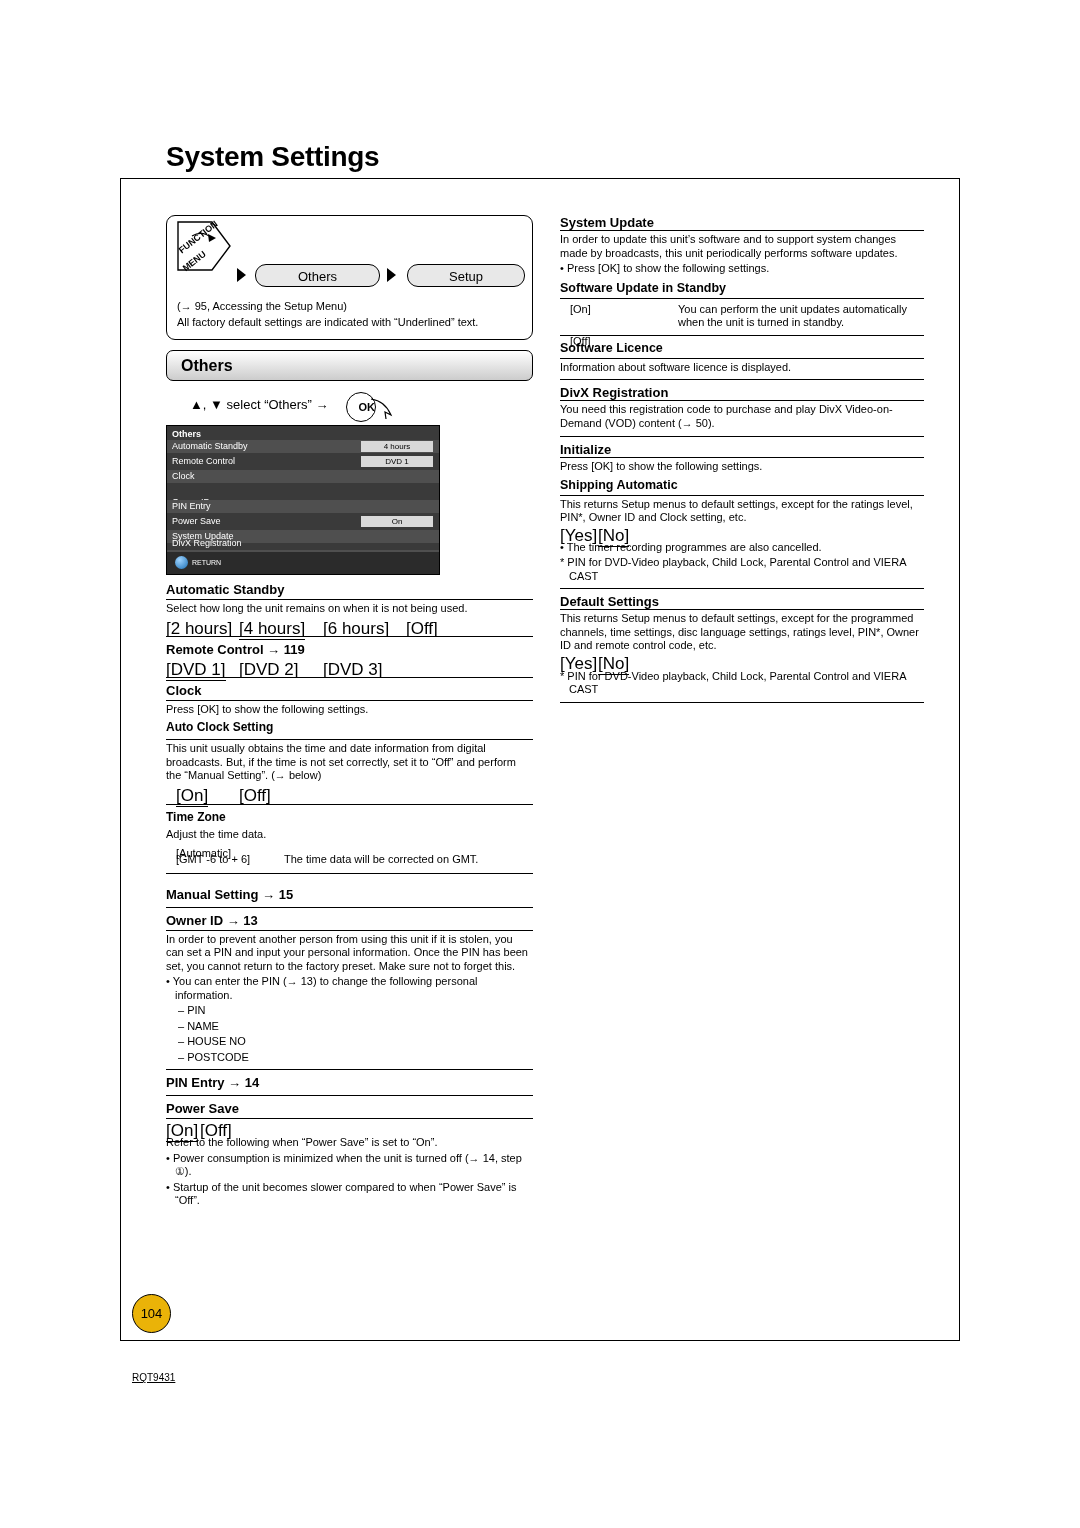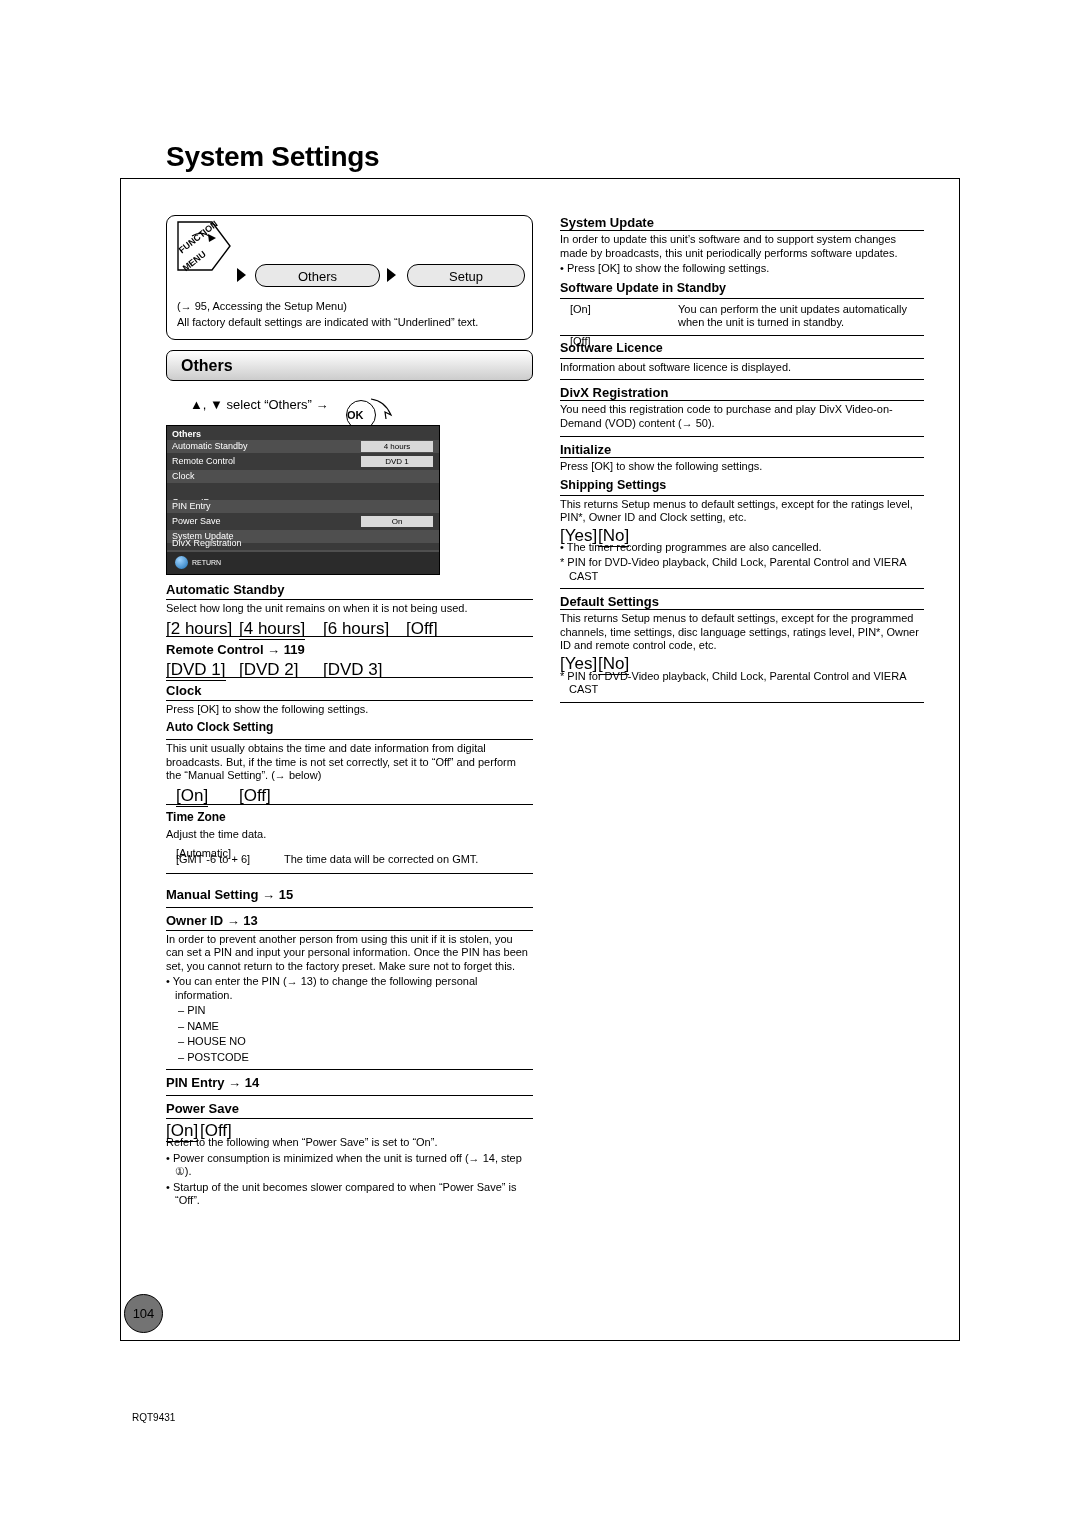--- a/index.html
+++ b/index.html
@@ -38,37 +38,38 @@
     top: 178px;
     width: 840px;
     height: 1163px;
     border: 1px solid #000;
     box-sizing: border-box;
   }
 
   
   #page-number {
     position: absolute;
-    left: 124px;
+    left: 132px;
     top: 1294px;
     width: 37px;
     height: 37px;
     border: 1px solid #000;
     border-radius: 50%;
     display: flex;
     align-items: center;
     justify-content: center;
     font-size: 13px;
-    background: #737373;
+    background: #eab308;
   }
   #doc-code {
     position: absolute;
     left: 132px;
-    top: 1412px;
+    top: 1372px;
     font-size: 10px;
+    text-decoration: underline;
   }
 
   
   .col-left {
     position: absolute;
     left: 166px;
     top: 215px;
     width: 367px;
   }
   .col-right {
@@ -154,25 +155,25 @@
   
   #select-line {
     position: relative;
     height: 36px;
     margin-top: 8px;
     font-size: 13px;
   }
   #select-line .txt { position: absolute; left: 24px; top: 8px; }
   #ok-circle {
     position: absolute;
-    left: 180px; top: 11px;
+    left: 180px; top: 3px;
     width: 28px; height: 28px;
     border: 1.5px solid #000;
     border-radius: 50%;
-    text-align: left;
+    text-align: right;
     line-height: 28px;
     font-size: 11px;
     font-weight: bold;
   }
   #ok-tail {
     position: absolute;
     left: 203px; top: 6px;
     width: 26px; height: 26px;
   }
 
@@ -485,21 +486,21 @@
       <div class="hr-thick" style="margin-top:6px;"></div>
     </div>
 
     <div class="rightcol-block" style="margin-top:5px;">
       <div class="r-title">Initialize</div>
       <div class="sec-head-rule"></div>
       <div class="body">Press [OK] to show the following settings.</div>
     </div>
 
     <div class="rightcol-block" style="margin-top:4px;">
-      <div class="r-sub">Shipping Settings</div>
+      <div class="r-sub">Shipping Automatic</div>
       <div class="hr-thin"></div>
       <div class="body">This returns Setup menus to default settings, except for the ratings level, PIN*, Owner ID and Clock setting, etc.</div>
       <div class="opts" style="margin-top:1px;">
         <span class="opt" style="left:0px;">[Yes]</span>
         <span class="opt ul" style="left:38px;">[No]</span>
       </div>
       <div class="body bullet" style="margin-top:1px;">• The timer recording programmes are also cancelled.</div>
       <div class="body" style="padding-left:9px; text-indent:-9px;">* PIN for DVD-Video playback, Child Lock, Parental Control and VIERA CAST</div>
       <div class="hr-thick" style="margin-top:5px;"></div>
     </div>

